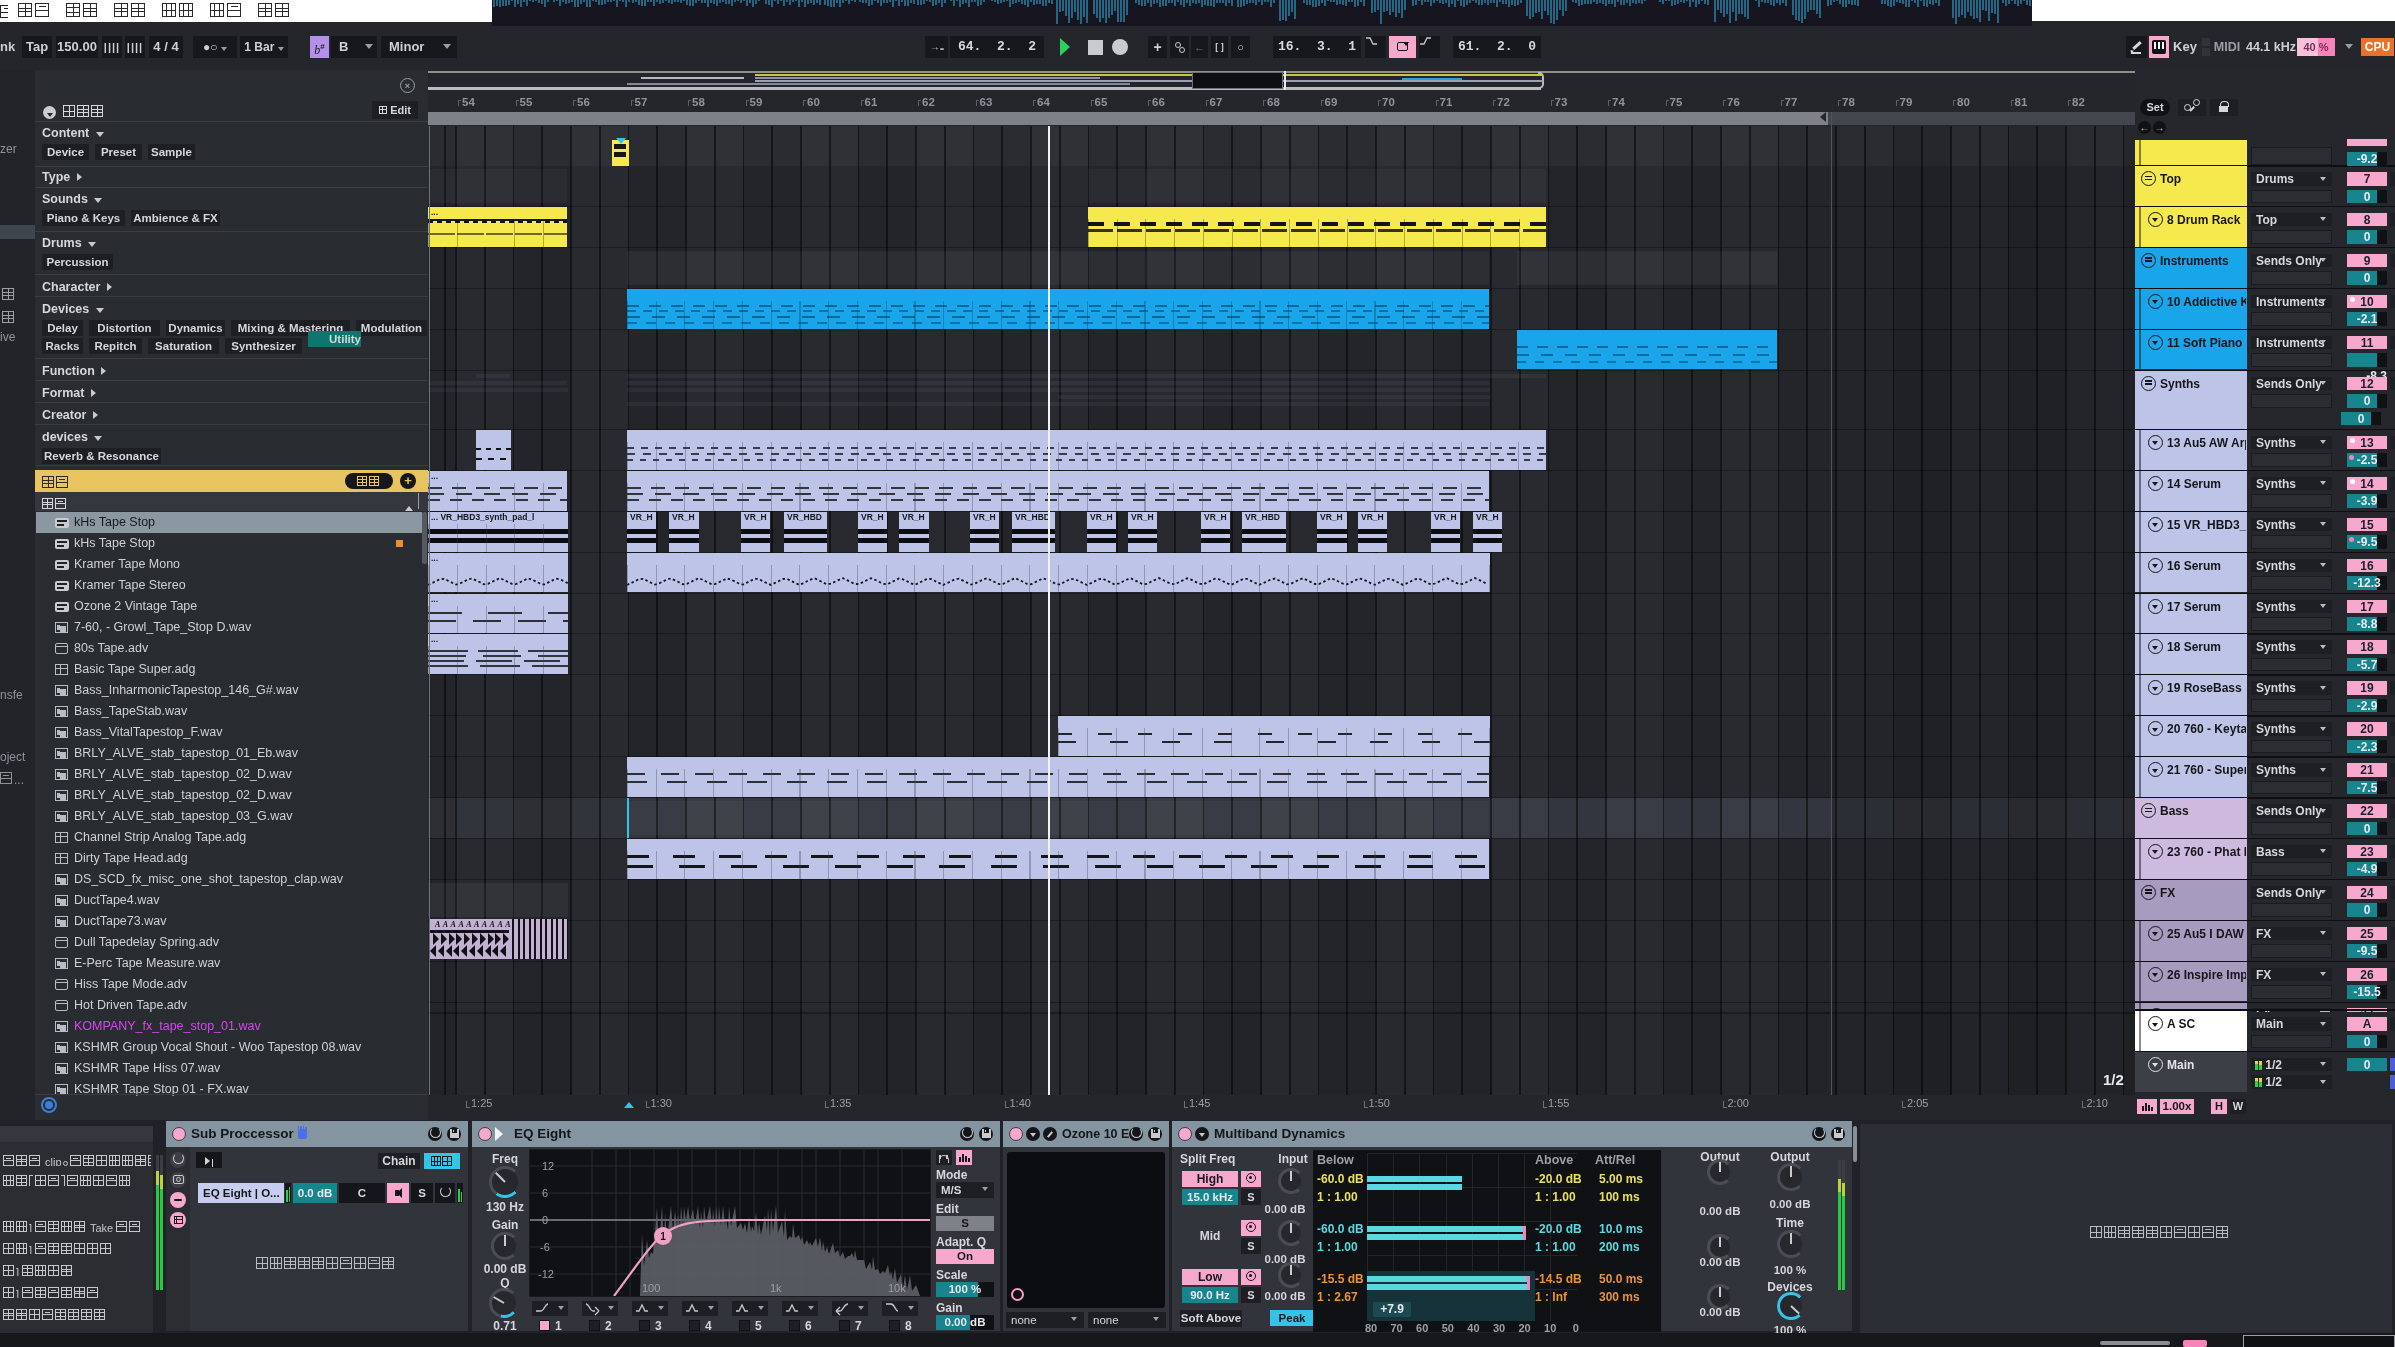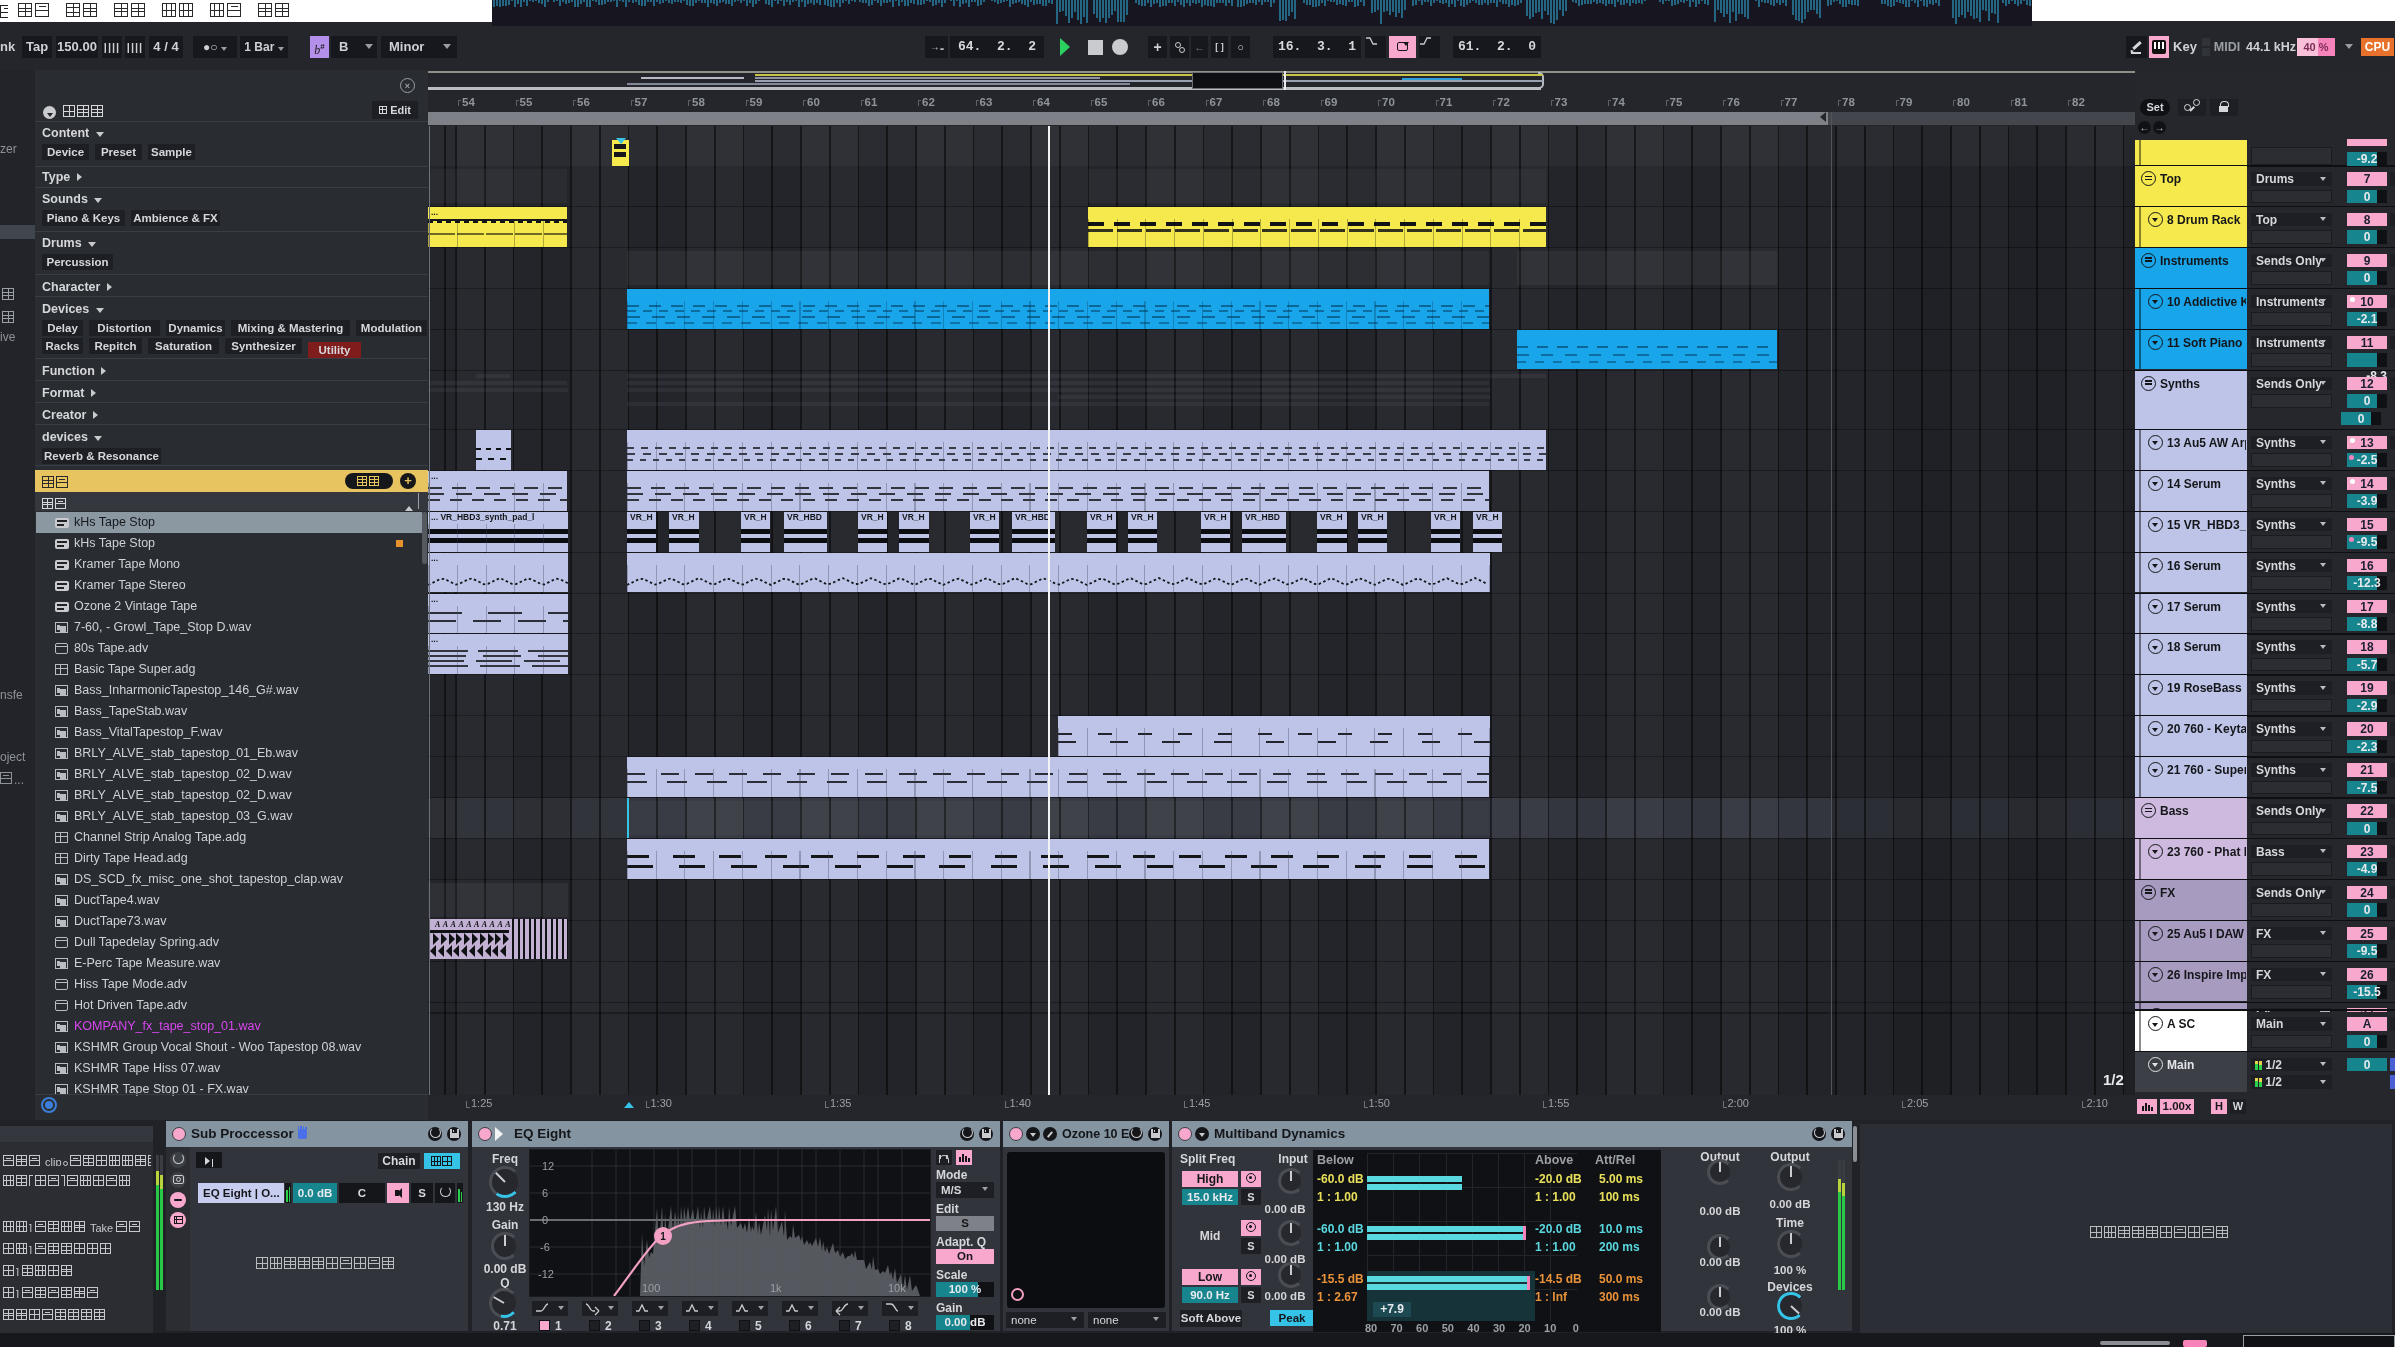--- a/index.html
+++ b/index.html
@@ -115,21 +115,21 @@
     <div style="left:42px;top:302px;width:260px;height:14px;color:#d5d7da;font:bold 12.5px 'Liberation Sans'">Devices <span style="margin-left:3px"><i style="display:inline-block;width:0;height:0;border-left:4px solid transparent;border-right:4px solid transparent;border-top:5px solid #c8cacd"></i></span></div>
     <div style="left:42px;top:320px;width:41px;height:16px;background:#1d1f24;color:#d5d7da;font:bold 11.5px 'Liberation Sans';text-align:center;line-height:16px;border-radius:1px">Delay</div>
     <div style="left:89px;top:320px;width:71px;height:16px;background:#1d1f24;color:#d5d7da;font:bold 11.5px 'Liberation Sans';text-align:center;line-height:16px;border-radius:1px">Distortion</div>
     <div style="left:166px;top:320px;width:59px;height:16px;background:#1d1f24;color:#d5d7da;font:bold 11.5px 'Liberation Sans';text-align:center;line-height:16px;border-radius:1px">Dynamics</div>
     <div style="left:231px;top:320px;width:119px;height:16px;background:#1d1f24;color:#d5d7da;font:bold 11.5px 'Liberation Sans';text-align:center;line-height:16px;border-radius:1px">Mixing &amp; Mastering</div>
     <div style="left:356px;top:320px;width:71px;height:16px;background:#1d1f24;color:#d5d7da;font:bold 11.5px 'Liberation Sans';text-align:center;line-height:16px;border-radius:1px">Modulation</div>
     <div style="left:42px;top:338px;width:41px;height:16px;background:#1d1f24;color:#d5d7da;font:bold 11.5px 'Liberation Sans';text-align:center;line-height:16px;border-radius:1px">Racks</div>
     <div style="left:89px;top:338px;width:53px;height:16px;background:#1d1f24;color:#d5d7da;font:bold 11.5px 'Liberation Sans';text-align:center;line-height:16px;border-radius:1px">Repitch</div>
     <div style="left:148px;top:338px;width:71px;height:16px;background:#1d1f24;color:#d5d7da;font:bold 11.5px 'Liberation Sans';text-align:center;line-height:16px;border-radius:1px">Saturation</div>
     <div style="left:225px;top:338px;width:77px;height:16px;background:#1d1f24;color:#d5d7da;font:bold 11.5px 'Liberation Sans';text-align:center;line-height:16px;border-radius:1px">Synthesizer</div>
-    <div style="left:308px;top:342px;width:53px;height:16px;background:#7f1d1d;color:#d5d7da;font:bold 11.5px 'Liberation Sans';text-align:center;line-height:16px;border-radius:1px">Utility</div>
+    <div style="left:308px;top:331px;width:53px;height:16px;background:#0f766e;color:#d5d7da;font:bold 11.5px 'Liberation Sans';text-align:right;line-height:16px;border-radius:1px">Utility</div>
     <div style="left:42px;top:364px;width:260px;height:14px;color:#d5d7da;font:bold 12.5px 'Liberation Sans'">Function <span style="margin-left:3px"><i style="display:inline-block;width:0;height:0;border-top:4px solid transparent;border-bottom:4px solid transparent;border-left:5px solid #c8cacd"></i></span></div>
     <div style="left:42px;top:386px;width:260px;height:14px;color:#d5d7da;font:bold 12.5px 'Liberation Sans'">Format <span style="margin-left:3px"><i style="display:inline-block;width:0;height:0;border-top:4px solid transparent;border-bottom:4px solid transparent;border-left:5px solid #c8cacd"></i></span></div>
     <div style="left:42px;top:408px;width:260px;height:14px;color:#d5d7da;font:bold 12.5px 'Liberation Sans'">Creator <span style="margin-left:3px"><i style="display:inline-block;width:0;height:0;border-top:4px solid transparent;border-bottom:4px solid transparent;border-left:5px solid #c8cacd"></i></span></div>
     <div style="left:42px;top:430px;width:260px;height:14px;color:#d5d7da;font:bold 12.5px 'Liberation Sans'">devices <span style="margin-left:3px"><i style="display:inline-block;width:0;height:0;border-left:4px solid transparent;border-right:4px solid transparent;border-top:5px solid #c8cacd"></i></span></div>
     <div style="left:42px;top:448px;width:119px;height:16px;background:#1d1f24;color:#d5d7da;font:bold 11.5px 'Liberation Sans';text-align:center;line-height:16px;border-radius:1px">Reverb &amp; Resonance</div>
     <div style="left:35px;top:470px;width:393px;height:22px;background:#e7c45f;"></div>
     <div style="left:42px;top:474px;width:60px;height:15px;"><i style="display:inline-block;width:12px;height:12px;border:1px solid #2a2a2a;box-sizing:border-box;background:linear-gradient(#2a2a2a,#2a2a2a) 50% 28%/10px 1px no-repeat,linear-gradient(#2a2a2a,#2a2a2a) 50% 72%/10px 1px no-repeat,linear-gradient(#2a2a2a,#2a2a2a) 50% 50%/1px 10px no-repeat;margin-right:2px;vertical-align:0px"></i><i style="display:inline-block;width:12px;height:12px;border:1px solid #2a2a2a;box-sizing:border-box;background:linear-gradient(#2a2a2a,#2a2a2a) 50% 55%/10px 1px no-repeat,linear-gradient(#2a2a2a,#2a2a2a) 50% 20%/6px 1px no-repeat;margin-right:2px;vertical-align:0px"></i></div>
     <div style="left:345px;top:473px;width:48px;height:16px;background:#16171b;border-radius:8px;text-align:center;line-height:15px"><i style="display:inline-block;width:10px;height:10px;border:1px solid #e7c45f;box-sizing:border-box;background:linear-gradient(#e7c45f,#e7c45f) 50% 28%/8px 1px no-repeat,linear-gradient(#e7c45f,#e7c45f) 50% 72%/8px 1px no-repeat,linear-gradient(#e7c45f,#e7c45f) 50% 50%/1px 8px no-repeat;margin-right:2px;vertical-align:0px"></i><i style="display:inline-block;width:10px;height:10px;border:1px solid #e7c45f;box-sizing:border-box;background:linear-gradient(#e7c45f,#e7c45f) 50% 28%/8px 1px no-repeat,linear-gradient(#e7c45f,#e7c45f) 50% 72%/8px 1px no-repeat,linear-gradient(#e7c45f,#e7c45f) 50% 50%/1px 8px no-repeat;margin-right:2px;vertical-align:0px"></i></div>
     <div style="left:397px;top:470px;width:22px;height:22px;background:#e7c45f;"></div>
     <div style="left:400px;top:473px;width:16px;height:16px;background:#16171b;border-radius:50%;color:#e7c45f;font:bold 13px 'Liberation Sans';text-align:center;line-height:15px">+</div>

